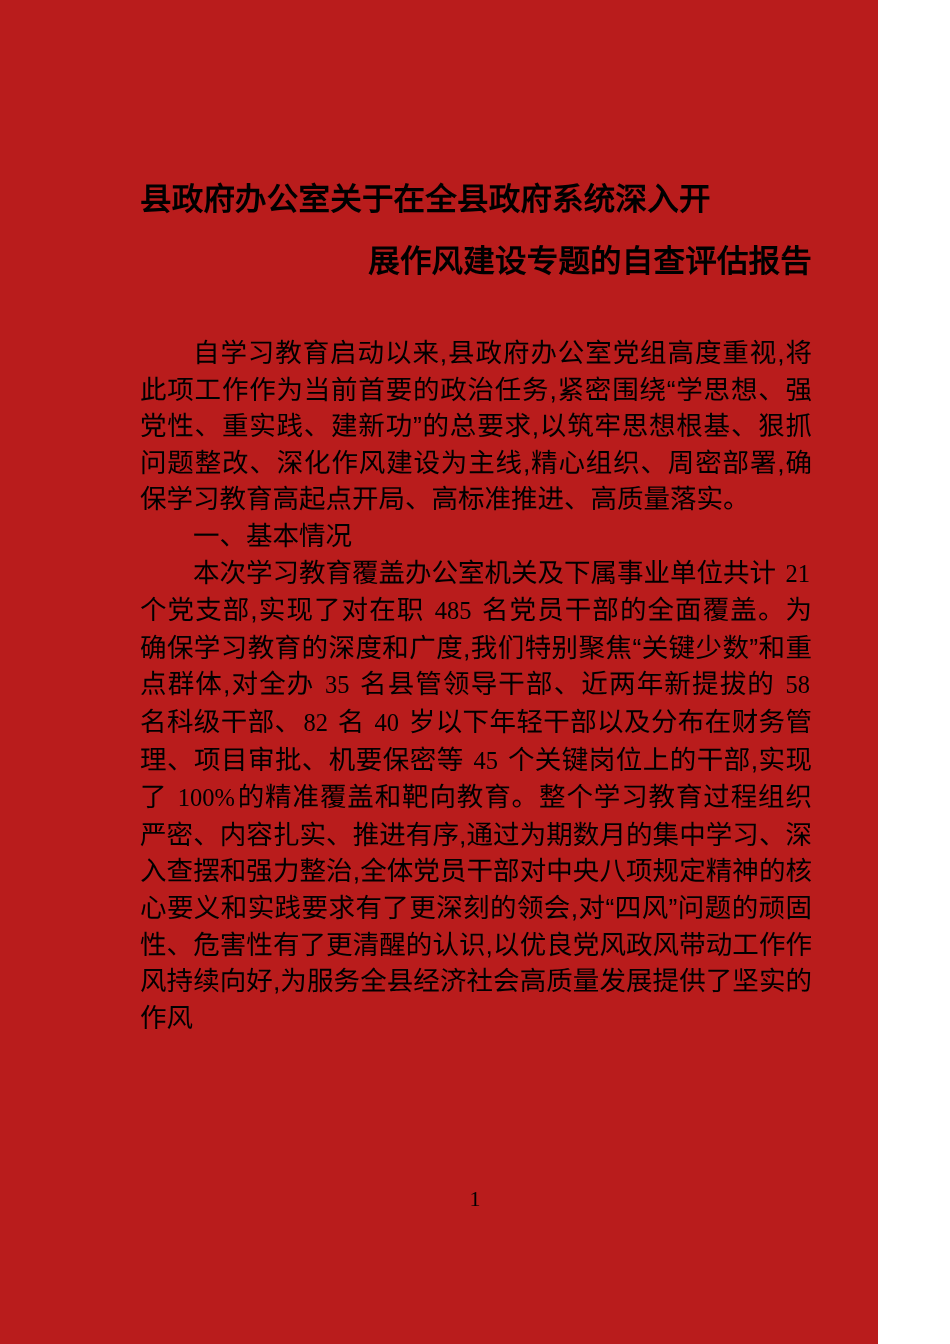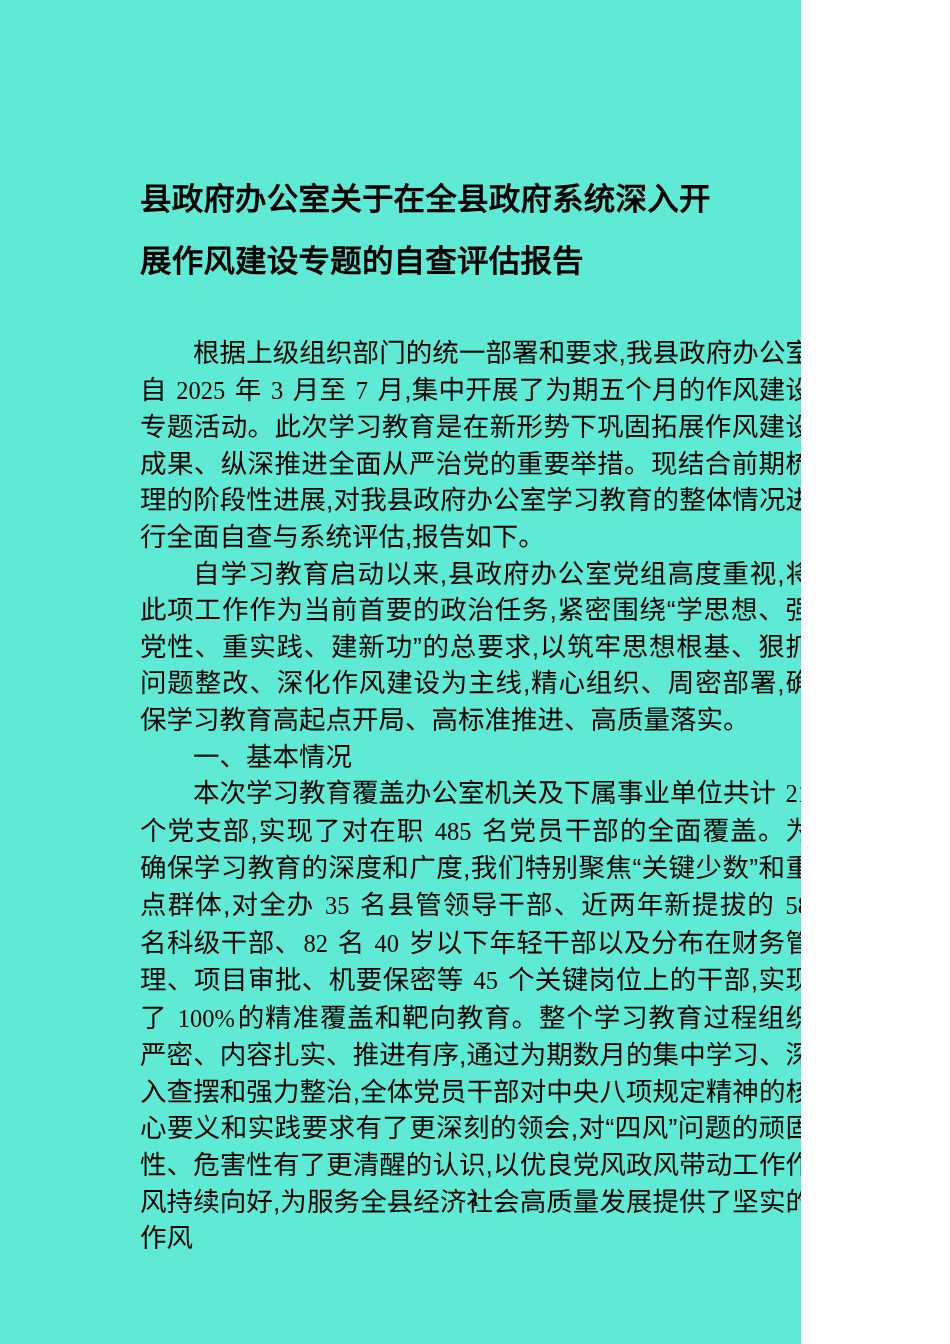--- a/index.html
+++ b/index.html
@@ -14,23 +14,23 @@
     position: relative;
     font-family: "Liberation Sans", "DejaVu Sans", sans-serif;
     color: #000000;
     -webkit-font-smoothing: antialiased;
   }
 
   .page {
     position: absolute;
     left: 0;
     top: 0;
-    width: 801px;
+    width: 878px;
     height: 1344px;
-    background: #5eead4;
+    background: #b91c1c;
     overflow: hidden;
   }
 
   
   .content {
     position: absolute;
     left: 140px;
     top: 0;
     width: 672px;
   }
@@ -48,21 +48,21 @@
     line-height: 62px;
     text-align: center;
     letter-spacing: 0.2px;
     font-family: "Liberation Sans", "DejaVu Sans", sans-serif;
   }
   .doc-title .tline {
     display: block;
     white-space: nowrap;
   }
   .doc-title .tline-1 { text-align: left; }
-  .doc-title .tline-2 { text-align: left; }
+  .doc-title .tline-2 { text-align: right; }
 
   
   .body-block {
     position: absolute;
     left: 0;
     top: 335px;
     width: 672px;
   }
 
   p.para {
@@ -113,21 +113,20 @@
 
   <div class="content">
 
     <h1 class="doc-title">
       <span class="tline tline-1">县政府办公室关于在全县政府系统深入开</span>
       <span class="tline tline-2">展作风建设专题的自查评估报告</span>
     </h1>
 
     <div class="body-block">
 
-      <p class="para indent">根据上级组织部门的统一部署和要求,我县政府办公室自 <span class="num">2025</span> 年 <span class="num">3</span> 月至 <span class="num">7</span> 月,集中开展了为期五个月的作风建设专题活动。此次学习教育是在新形势下巩固拓展作风建设成果、纵深推进全面从严治党的重要举措。现结合前期梳理的阶段性进展,对我县政府办公室学习教育的整体情况进行全面自查与系统评估,报告如下。</p>
 
       <p class="para indent">自学习教育启动以来,县政府办公室党组高度重视,将此项工作作为当前首要的政治任务,紧密围绕“学思想、强党性、重实践、建新功”的总要求,以筑牢思想根基、狠抓问题整改、深化作风建设为主线,精心组织、周密部署,确保学习教育高起点开局、高标准推进、高质量落实。</p>
 
       <p class="para heading-num">一、基本情况</p>
 
       <p class="para indent">本次学习教育覆盖办公室机关及下属事业单位共计 <span class="num">21</span> 个党支部,实现了对在职 <span class="num">485</span> 名党员干部的全面覆盖。为确保学习教育的深度和广度,我们特别聚焦“关键少数”和重点群体,对全办 <span class="num">35</span> 名县管领导干部、近两年新提拔的 <span class="num">58</span> 名科级干部、<span class="num">82</span> 名 <span class="num">40</span> 岁以下年轻干部以及分布在财务管理、项目审批、机要保密等 <span class="num">45</span> 个关键岗位上的干部,实现了 <span class="num">100%</span>的精准覆盖和靶向教育。整个学习教育过程组织严密、内容扎实、推进有序,通过为期数月的集中学习、深入查摆和强力整治,全体党员干部对中央八项规定精神的核心要义和实践要求有了更深刻的领会,对“四风”问题的顽固性、危害性有了更清醒的认识,以优良党风政风带动工作作风持续向好,为服务全县经济社会高质量发展提供了坚实的作风</p>
 
     </div>
 
   </div>

